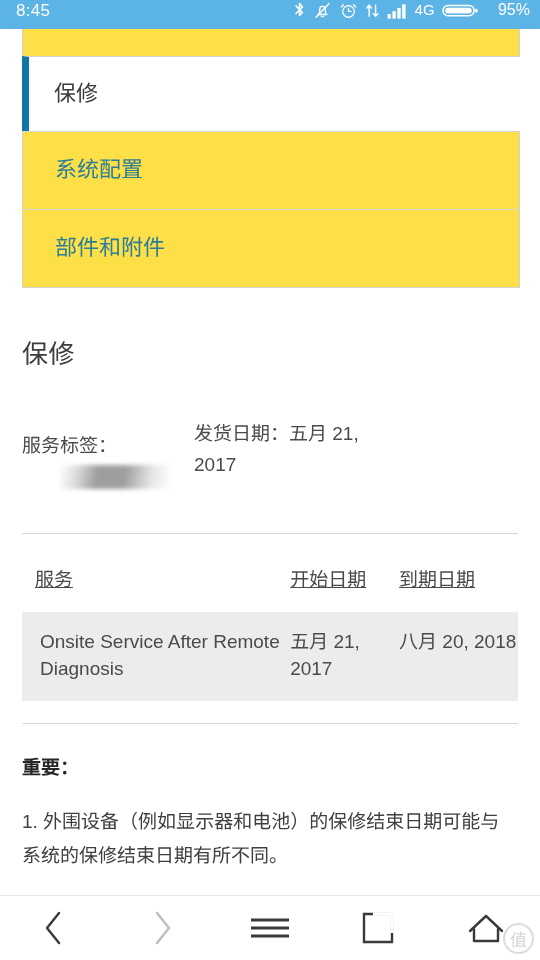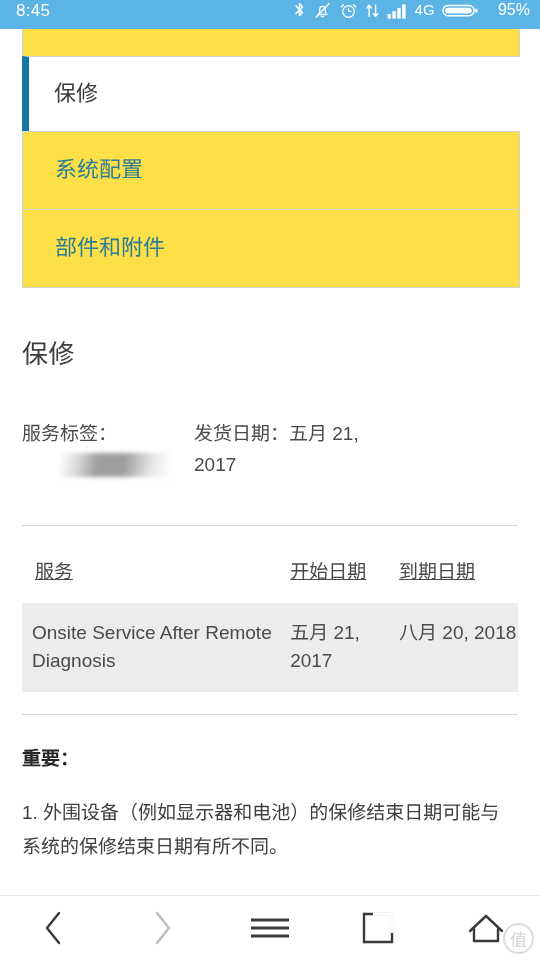--- a/index.html
+++ b/index.html
@@ -115,21 +115,21 @@
 
   
   .meta-row {
     display: flex;
     margin-top: 48px;
     font-size: 19px;
     color: #4a4a4a;
     line-height: 1.65;
   }
   .meta-col { padding-right: 8px; }
-  .meta-col-tag    { width: 172px; }
+  .meta-col-tag    { width: 172px; margin-top: 12px; }
   .meta-col-ship   { width: 182px; }
   .meta-col-region { width: 140px; }
   .meta-label { display: block; }
   .meta-value { display: block; }
 
   .redacted {
     display: block;
     width: 110px;
     height: 24px;
     margin-top: 4px;
@@ -170,21 +170,21 @@
   }
   .wtable td {
     font-size: 19px;
     color: #4a4a4a;
     vertical-align: top;
     padding: 16px 0 18px 0;
     line-height: 1.45;
     background: #ececec;
   }
   .wtable th.col-service,
-  .wtable td.col-service { width: 266px; padding-left: 10px; }
+  .wtable td.col-service { width: 266px; padding-left: 18px; }
   .wtable th.col-start,
   .wtable td.col-start   { width: 108px; }
   .wtable th.col-end,
   .wtable td.col-end     { width: 118px; }
   .wtable th.col-service { padding-left: 13px; }
 
   .divider-bottom {
     height: 1px;
     background: #d8d8d8;
     margin-top: 22px;

